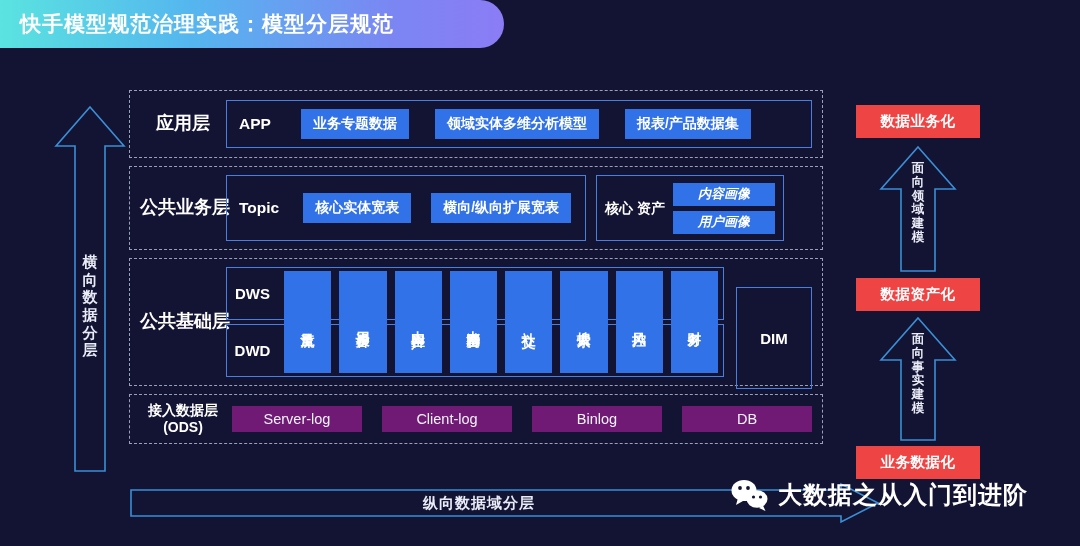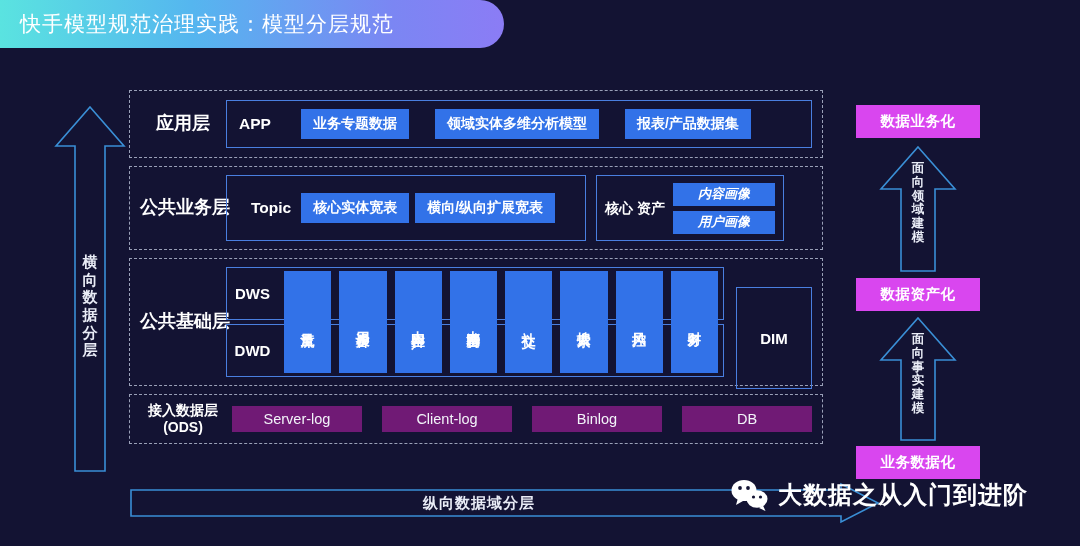--- a/index.html
+++ b/index.html
@@ -12,21 +12,21 @@
   .slide { position: relative; width: 1080px; height: 546px; background: #131333; }
 
   
   .title-banner {
     position: absolute; left: 0; top: 0; width: 504px; height: 48px;
     background: linear-gradient(90deg, #5ae3e0 0%, #55b6ef 38%, #7b86f3 78%, #8b7cf5 100%);
     border-radius: 0 24px 24px 0;
     display: flex; align-items: center;
   }
   .title-text {
-    color: #ffffff; font-size: 21px; font-weight: normal;
+    color: #ffffff; font-size: 21px; font-weight: bold;
     letter-spacing: 1px; margin-left: 20px; white-space: nowrap;
   }
 
   
   .left-arrow { position: absolute; left: 53px; top: 103px; width: 74px; height: 372px; }
   .left-arrow svg { display: block; }
   .left-arrow-label {
     position: absolute; left: 0; top: 150px; width: 74px;
     text-align: center; color: #e9ecf6; font-size: 15px; font-weight: bold;
     line-height: 1.18; letter-spacing: 0;
@@ -61,21 +61,21 @@
     background: #3272e8; color: #ffffff; font-size: 14px; font-weight: bold;
     display: flex; align-items: center; justify-content: center;
     height: 30px; padding: 0 12px; white-space: nowrap;
   }
 
   
   .layer-biz { height: 84px; }
   .layer-biz .layer-label { width: 86px; }
   .biz-topic-box {
     flex: 0 0 360px; height: 66px; border: 1px solid #4a7fe0;
-    display: flex; align-items: center; padding: 0 20px; gap: 6px;
+    display: flex; align-items: center; padding: 0 8px; gap: 20px;
   }
   .biz-assets-box {
     flex: 0 0 188px; height: 66px; border: 1px solid #4a7fe0;
     display: flex; align-items: center; padding: 0 8px; gap: 8px;
     margin-left: 10px;
   }
   .assets-label { color: #ffffff; font-size: 14px; font-weight: bold; line-height: 1.15; text-align: center; white-space: nowrap; }
   .assets-chips { display: flex; flex-direction: column; gap: 5px; flex: 1; font-style: italic; }
   .assets-chips .blue-chip { height: 23px; font-size: 13px; }
 
@@ -132,21 +132,21 @@
   .bottom-arrow-label {
     position: absolute; left: 0; top: 0; width: 700px; height: 42px;
     display: flex; align-items: center; justify-content: center;
     color: #e9ecf6; font-size: 15px; font-weight: bold; letter-spacing: 1px;
   }
 
   
   .right-col { position: absolute; left: 856px; top: 100px; width: 124px; height: 384px; }
   .purple-badge {
     position: absolute; left: 0; width: 124px; height: 33px;
-    background: #d946ef; color: #ffffff; font-size: 14.5px; font-weight: bold;
+    background: #ef4444; color: #ffffff; font-size: 14.5px; font-weight: bold;
     display: flex; align-items: center; justify-content: center;
     letter-spacing: 0.5px;
   }
   .badge-1 { top: 5px; }
   .badge-2 { top: 178px; }
   .badge-3 { top: 346px; }
   .up-arrow { position: absolute; left: 22px; width: 80px; }
   .up-arrow-1 { top: 44px; height: 130px; }
   .up-arrow-2 { top: 215px; height: 128px; }
   .up-arrow-label {

